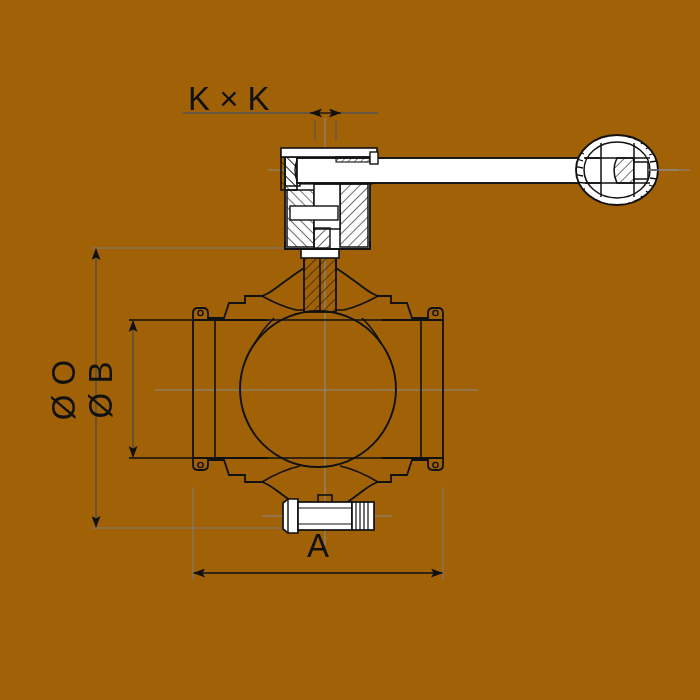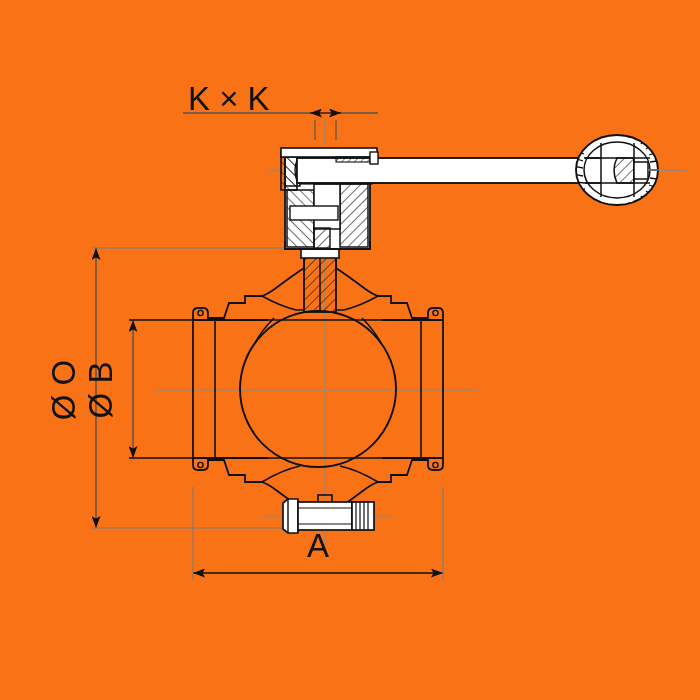--- a/index.html
+++ b/index.html
@@ -1,18 +1,18 @@
 <!DOCTYPE html>
 <html><head>
 <meta charset="utf-8">
 <style>
   html,body{margin:0;padding:0;background:#ffffff;}
   body{width:700px;height:700px;overflow:hidden;
        font-family:"Liberation Sans",sans-serif;}
-  #stage{position:relative;width:700px;height:700px;background:#f97316;}
+  #stage{position:relative;width:700px;height:700px;background:#a16207;}
   svg{display:block;}
   .lbl{font-family:"Liberation Sans",sans-serif;font-weight:400;fill:#111;}
 </style>
 </head>
 <body>
 
 <div id="stage">
 
 <svg width="700" height="700" viewBox="0 0 700 700">
 

